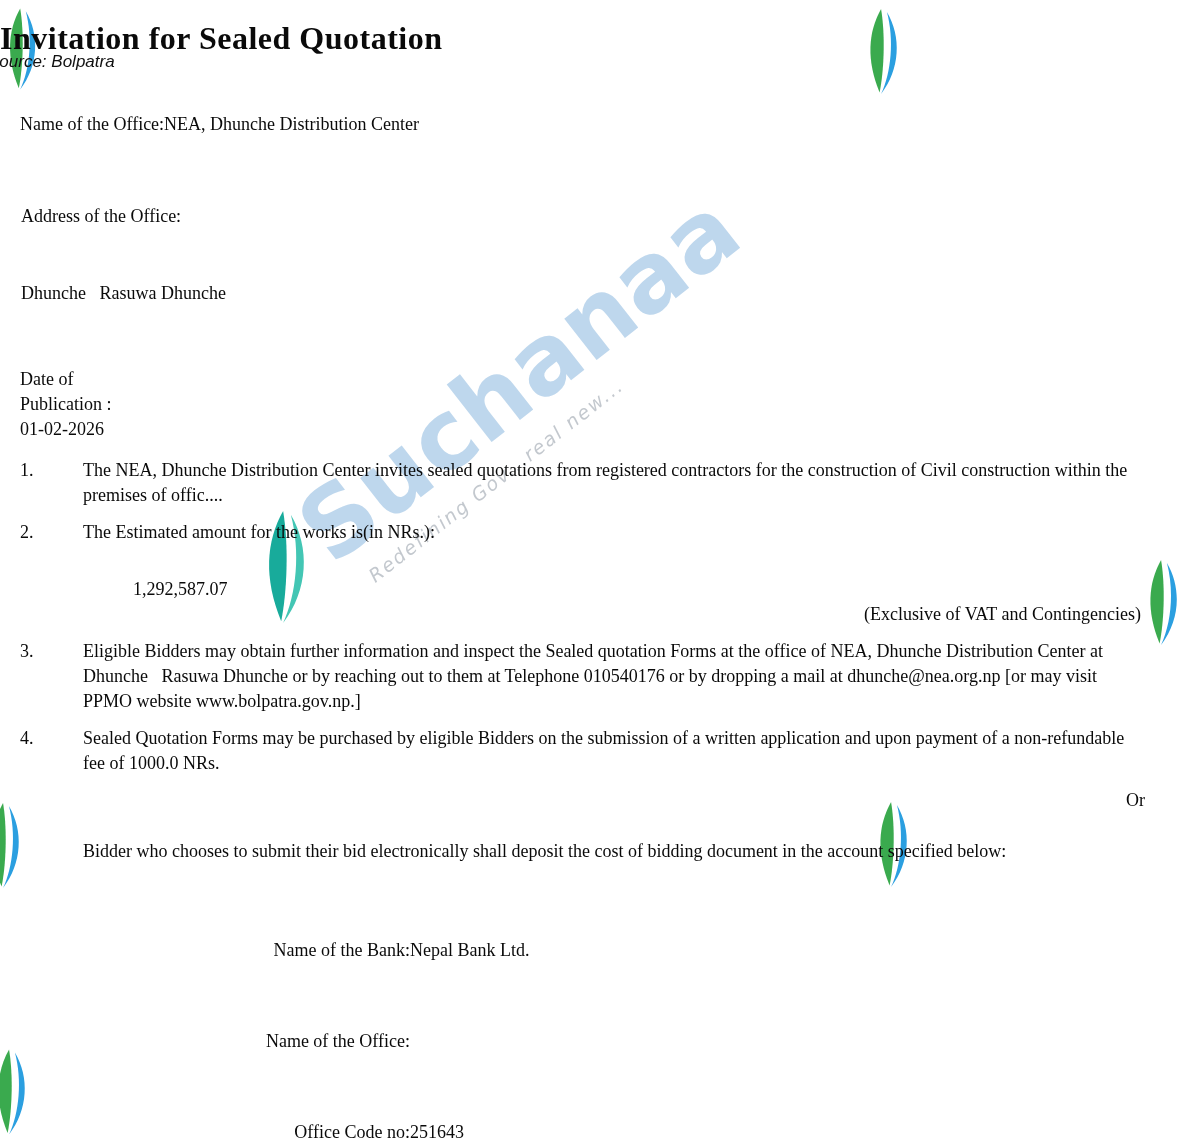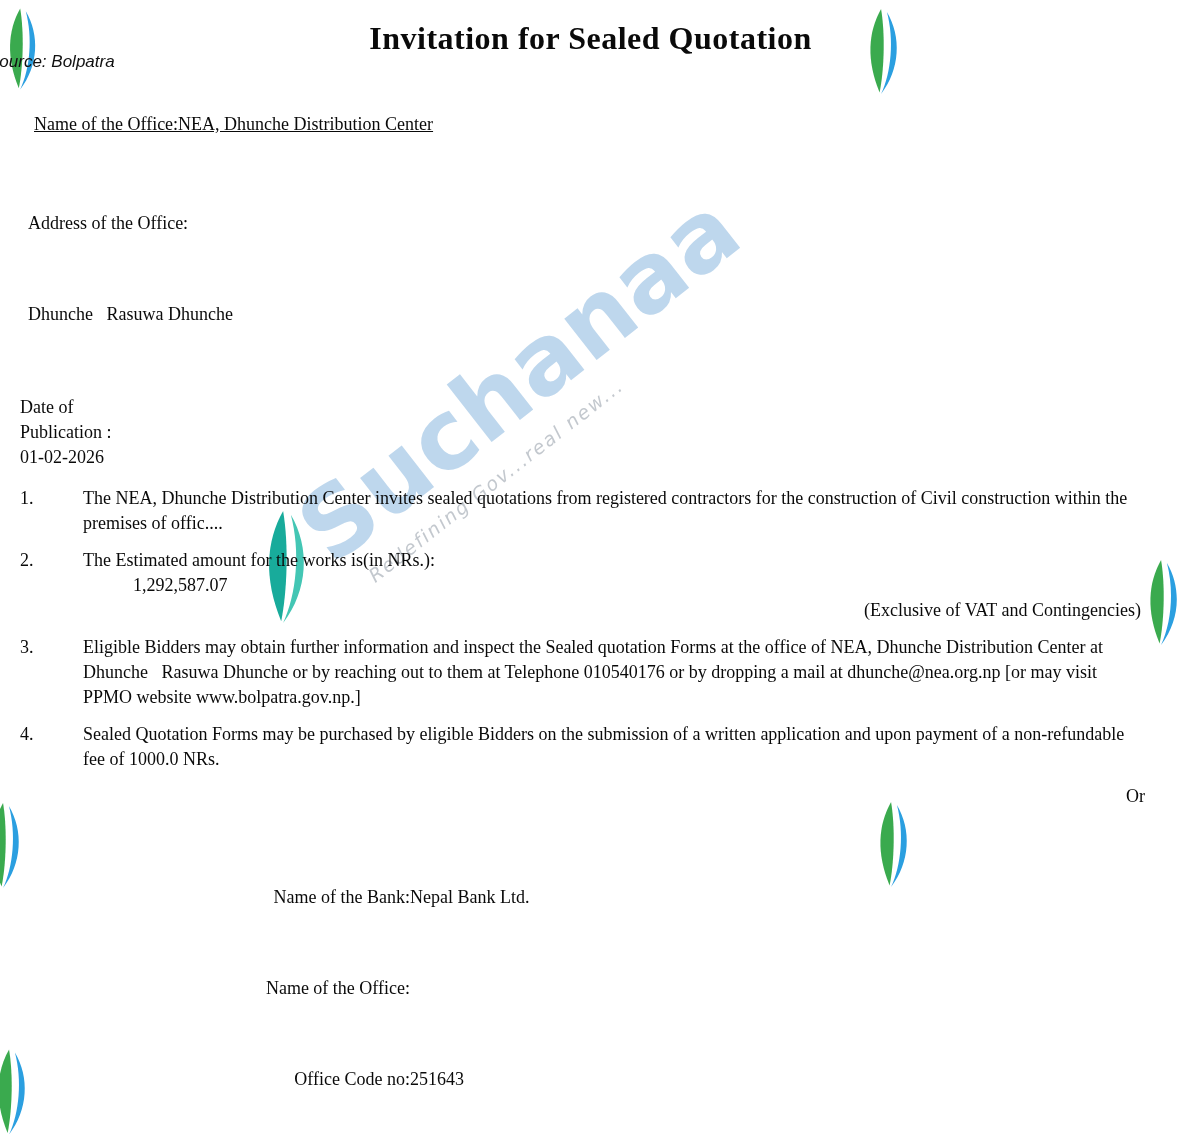--- a/index.html
+++ b/index.html
@@ -10,51 +10,50 @@
     background: #ffffff;
     overflow: hidden;
     font-family: "Liberation Serif", "DejaVu Serif", serif;
     color: #0a0a0a;
   }
 
   
   .doc-title {
     margin: 0;
     padding-top: 20px;
-    text-align: center;
     font-size: 32px;
     font-weight: bold;
     letter-spacing: 0.5px;
   }
 
   
   .content {
     position: absolute;
     left: 20px;
     top: 112px;
     width: 1125px;
     font-size: 18px;
     line-height: 25px;
   }
   .content p, .content .txt, .content span, .content div { white-space: pre-wrap; }
 
-  p.line { margin: 0 0 16px 14px; text-decoration: underline; }
+  p.line { margin: 0 0 16px 0; }
   .addr-block { margin: 0 0 10px 0; }
-  .addr-block div { margin: 8px; }
+  .addr-block div { margin: 1px; }
 
   .date-row { display: flex; margin: 0 0 16px 0; flex-direction: column; }
   .date-row .d1 { width: 135px; }
   .date-row .d2 { width: 128px; }
 
   .item { display: flex; margin-bottom: 12px; }
   .item .num { flex: none; width: 63px; }
   .item .txt { flex: 1; }
 
   .est-line { display: flex; flex-direction: column; }
-  .est-line .amount { margin-left: 50px; }
+  .est-line .amount { margin-left: 50px; margin-top: 32px; }
   .est-line .vat-note { margin-left: auto; padding-right: 4px; }
 
   .or-line { margin: 8px 0 26px 0; padding-left: 432px; text-align: right; }
   .intro-line { margin: 0 0 24px 0; padding-left: 63px; }
 
   .bank-block { margin-bottom: 20px; }
   .bank-row { display: flex; padding-left: 63px; margin-bottom: 16px; }
   .bank-row .bank-label { width: 327px; flex: none; text-align: right; }
 
   .source-note {
@@ -201,20 +200,21 @@
       <span class="txt">Eligible Bidders may obtain further information and inspect the Sealed quotation Forms at the office of NEA, Dhunche Distribution Center at Dhunche   Rasuwa Dhunche or by reaching out to them at Telephone 010540176 or by dropping a mail at dhunche@nea.org.np [or may visit PPMO website www.bolpatra.gov.np.]</span>
     </div>
 
     <div class="item">
       <span class="num">4.</span>
       <span class="txt">Sealed Quotation Forms may be purchased by eligible Bidders on the submission of a written application and upon payment of a non-refundable fee of 1000.0 NRs.</span>
     </div>
 
     <div class="or-line">Or</div>
 
+    <p class="intro-line">Bidder who chooses to submit their bid electronically shall deposit the cost of bidding document in the account specified below:</p>
 
     <div class="bank-block">
       <div class="bank-row">
         <span class="bank-label">Name of the Bank:</span>
         <span class="bank-value">Nepal Bank Ltd.</span>
       </div>
       <div class="bank-row">
         <span class="bank-label">Name of the Office:</span>
       </div>
       <div class="bank-row">

